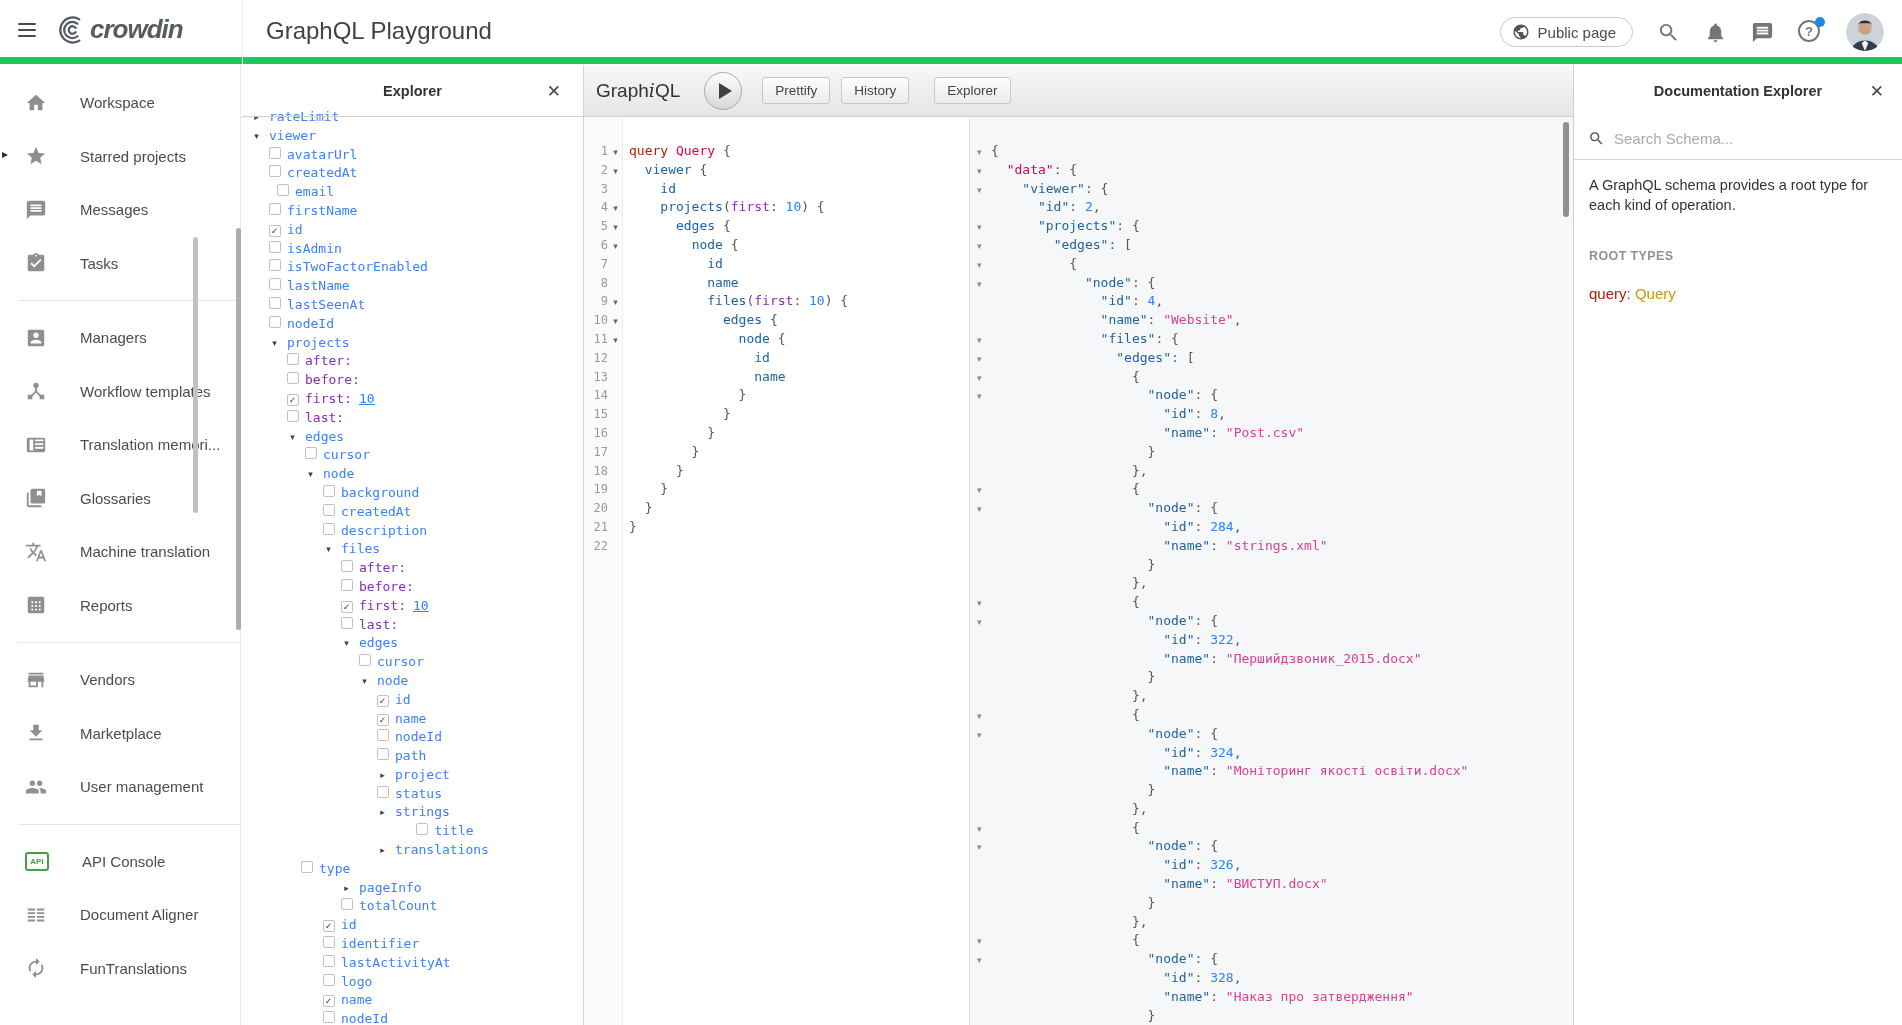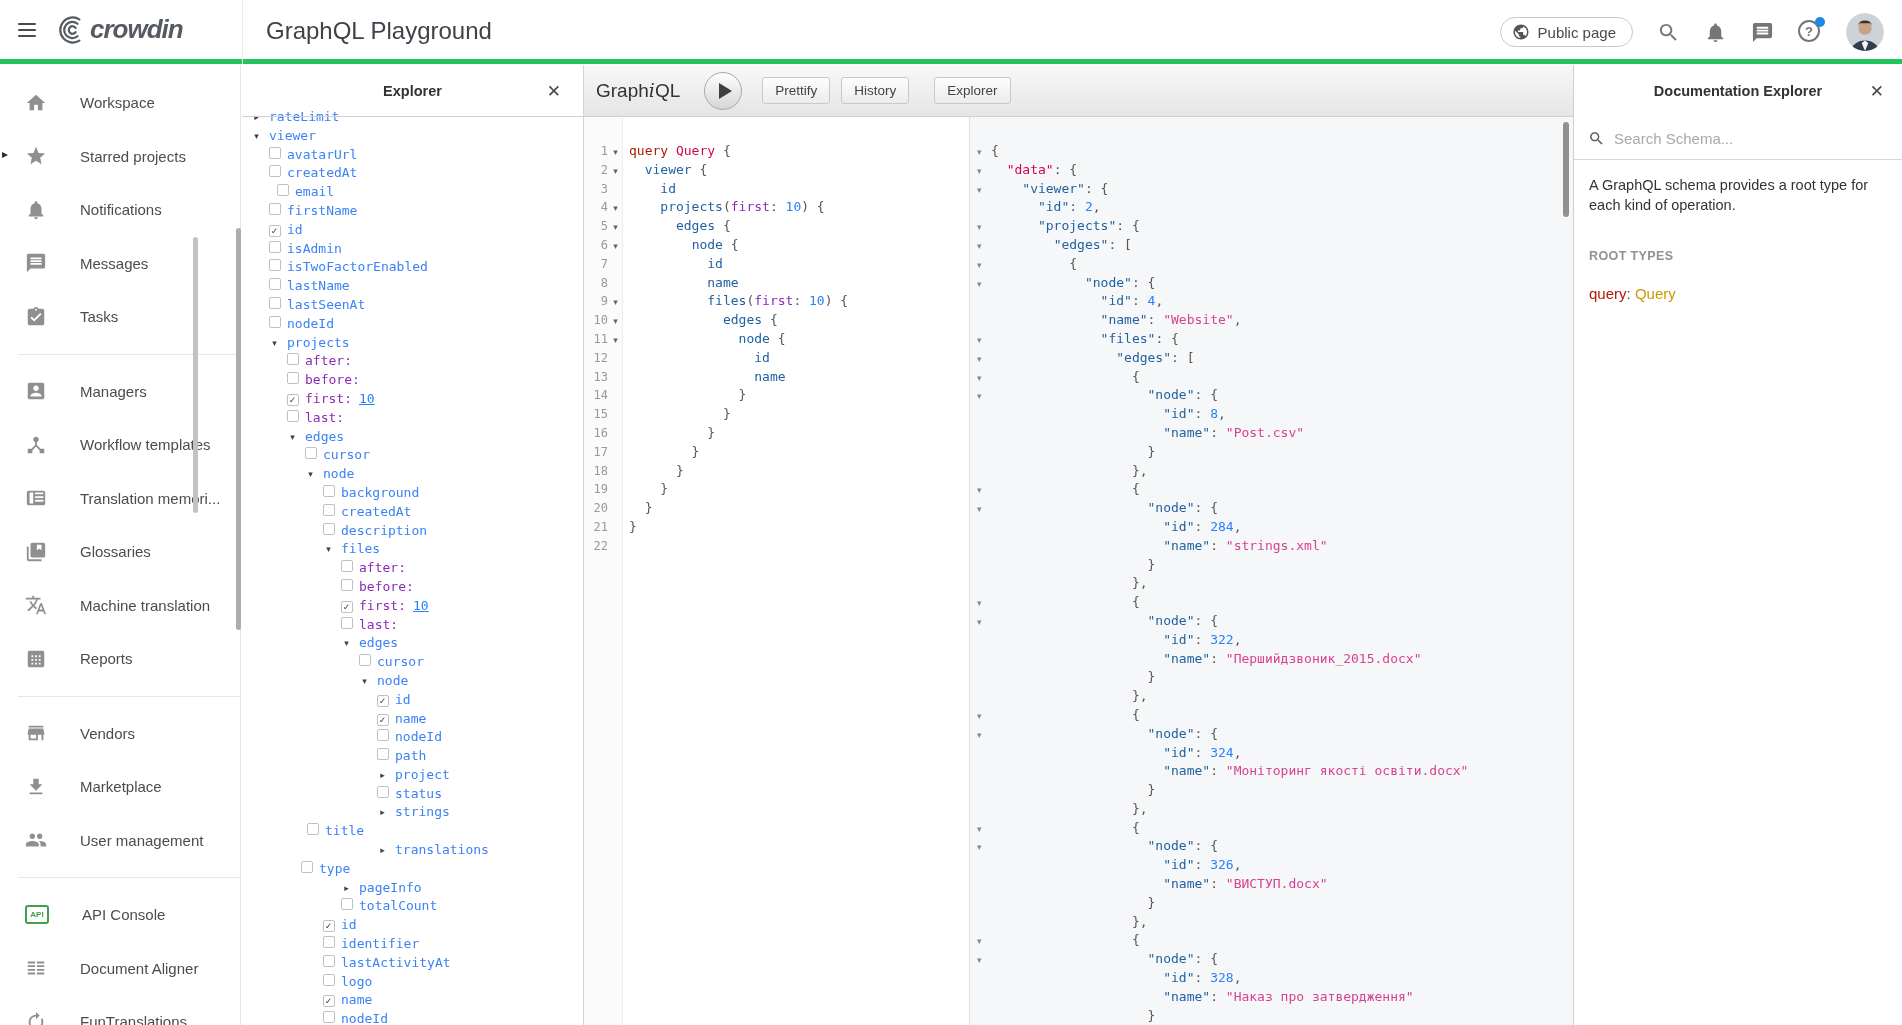--- a/index.html
+++ b/index.html
@@ -1,20 +1,20 @@
 <!DOCTYPE html>
 <html><head>
 <meta charset="utf-8">
 <style>
   * { margin:0; padding:0; box-sizing:border-box; }
   html,body { width:1902px; height:1025px; overflow:hidden; }
   body { position:relative; background:#fff; font-family:"Liberation Sans",sans-serif; color:#333; }
 
   
-  .appbar { position:absolute; left:0; top:0; width:1902px; height:64px; background:#fff; border-bottom:5px solid #22c55e; z-index:20; }
+  .appbar { position:absolute; left:0; top:0; width:1902px; height:64px; background:#fff; border-bottom:7px solid #22c55e; z-index:20; }
   .appbar .vdiv { position:absolute; left:242px; top:0; width:1px; height:64px; background:#ececec; }
   .hamburger { position:absolute; left:18px; top:23px; width:18px; height:16px; cursor:pointer; }
   .hamburger span { display:block; height:2px; background:#4a4a4a; margin-bottom:4px; border-radius:1px; }
   .logo { position:absolute; left:55px; top:14px; display:flex; align-items:center; gap:5px; }
   .logo svg { width:30px; height:30px; }
   .logo-text { font-size:26px; font-weight:700; font-style:italic; color:#565b61; letter-spacing:-1px; }
   .page-title { position:absolute; left:266px; top:17px; font-size:24px; font-weight:500; color:#3d4349; }
   .topbar-right { position:absolute; right:18px; top:0; height:64px; display:flex; align-items:center; gap:24px; }
   .pill { display:flex; align-items:center; gap:8px; border:1px solid #c9c9c9; border-radius:16px; height:30px; padding:0 16px 0 11px; background:#fff; cursor:pointer; }
   .pill span { font-size:15px; color:#4a4a4a; }
@@ -153,26 +153,20 @@
       <span class="sb-label">Workspace</span>
     </div>
     <div class="sb-item">
       <svg viewBox="0 0 24 24">
         <path d="M12 17.27 18.18 21l-1.64-7.03L22 9.24l-7.19-.61L12 2 9.19 8.63 2 9.24l5.46 4.73L5.82 21z"></path>
       </svg>
       <span class="sb-label">Starred projects</span>
     </div>
     <div class="sb-item">
       <svg viewBox="0 0 24 24">
-        <path d="M12 22c1.1 0 2-.9 2-2h-4c0 1.1.9 2 2 2zm6-6v-5c0-3.07-1.63-5.64-4.5-6.32V4c0-.83-.67-1.5-1.5-1.5s-1.5.67-1.5 1.5v.68C7.64 5.36 6 7.92 6 11v5l-2 2v1h16v-1l-2-2z"></path>
-      </svg>
-      <span class="sb-label">Notifications</span>
-    </div>
-    <div class="sb-item">
-      <svg viewBox="0 0 24 24">
         <path d="M20 2H4c-1.1 0-2 .9-2 2v18l4-4h14c1.1 0 2-.9 2-2V4c0-1.1-.9-2-2-2zm-2 12H6v-2h12v2zm0-3H6V9h12v2zm0-3H6V6h12v2z"></path>
       </svg>
       <span class="sb-label">Messages</span>
     </div>
     <div class="sb-item">
       <svg viewBox="0 0 24 24">
         <path d="M19 3h-4.18C14.4 1.84 13.3 1 12 1c-1.3 0-2.4.84-2.82 2H5c-1.1 0-2 .9-2 2v14c0 1.1.9 2 2 2h14c1.1 0 2-.9 2-2V5c0-1.1-.9-2-2-2zm-7 0c.55 0 1 .45 1 1s-.45 1-1 1-1-.45-1-1 .45-1 1-1zm-2 14-4-4 1.41-1.41L10 14.17l6.59-6.59L18 9l-8 8z"></path>
       </svg>
       <span class="sb-label">Tasks</span>
     </div>
@@ -406,21 +400,21 @@
         <span class="t-field">project</span>
       </div>
       <div class="t-row" style="padding-left: 134px;">
         <span class="t-ctl"><span class="t-box"></span></span>
         <span class="t-field">status</span>
       </div>
       <div class="t-row" style="padding-left: 134px;">
         <span class="t-ctl t-arrow">▸</span>
         <span class="t-field">strings</span>
       </div>
-      <div class="t-row" style="padding-left: 64px;">
+      <div class="t-row" style="padding-left: 64px; justify-content: center;">
         <span class="t-ctl"><span class="t-box"></span></span>
         <span class="t-field">title</span>
       </div>
       <div class="t-row" style="padding-left: 134px;">
         <span class="t-ctl t-arrow">▸</span>
         <span class="t-field">translations</span>
       </div>
       <div class="t-row" style="padding-left: 58px;">
         <span class="t-ctl"><span class="t-box"></span></span>
         <span class="t-field">type</span>

